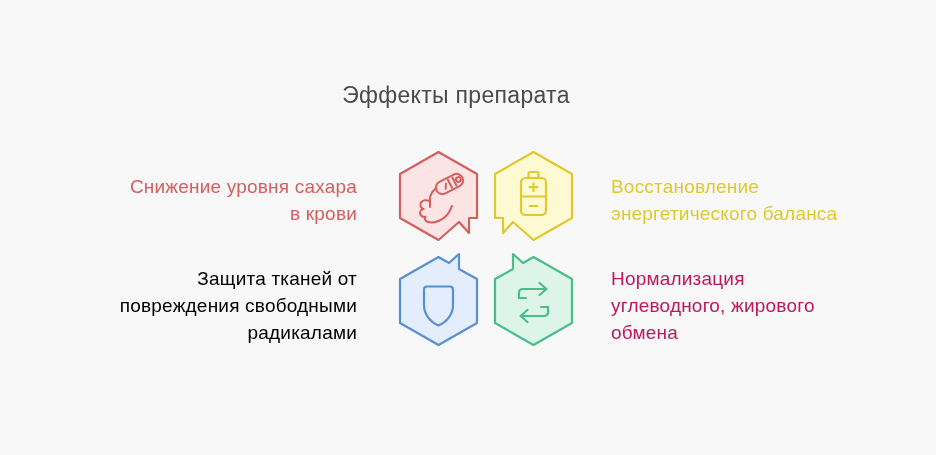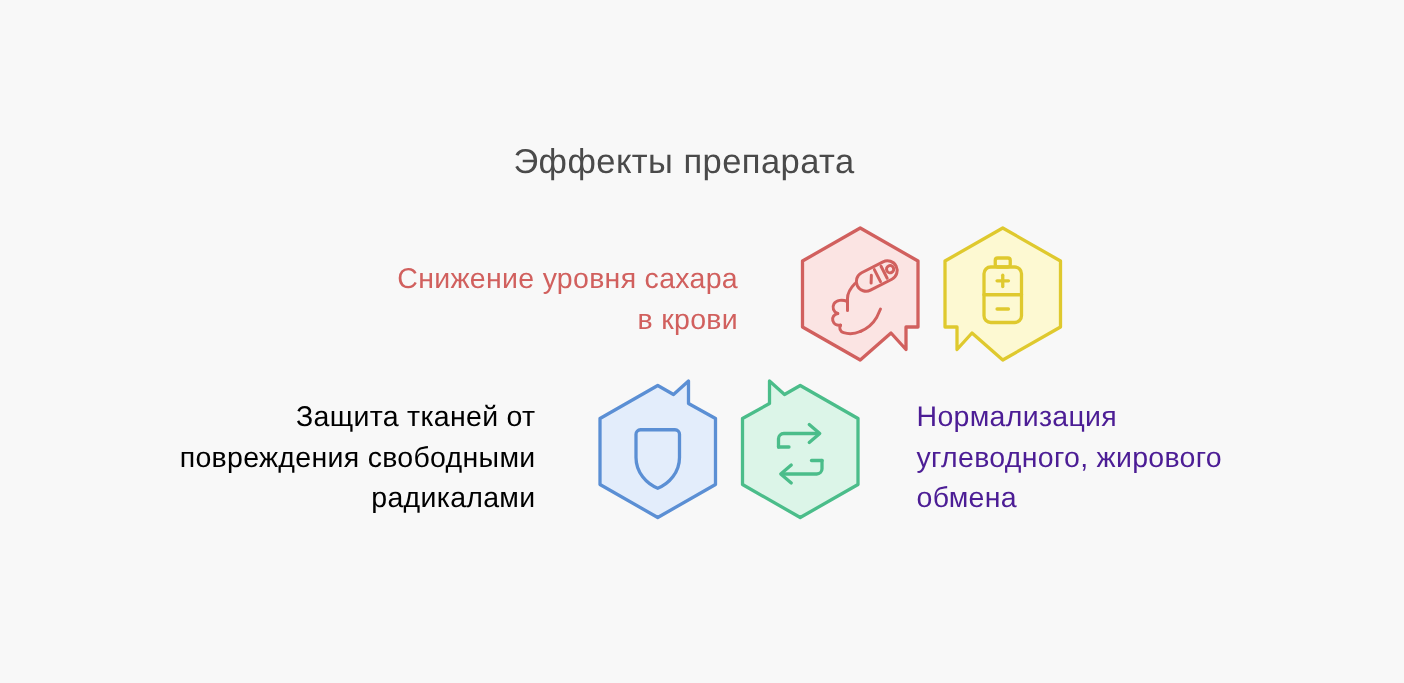--- a/index.html
+++ b/index.html
@@ -16,21 +16,21 @@
   }
 
   .slide {
     position: absolute;
     inset: 0;
   }
 
   
   .title {
     position: absolute;
-    top: 94px;
+    top: 82px;
     left: 0;
     width: 912px;
     text-align: center;
     font-size: 23px;
     font-weight: 400;
     letter-spacing: 0.3px;
     color: #4a4a4a;
     white-space: nowrap;
   }
 
@@ -66,21 +66,21 @@
     height: 110px;
     position: relative;
     flex: 0 0 auto;
   }
   .hexslot svg { display: block; }
 
   
   .c-red    { color: #d1605e; }
   .c-yellow { color: #dfc92e; }
   .c-blue   { color: #000000; }
-  .c-green  { color: #4c1d95; }
+  .c-green  { color: #be185d; }
 </style>
 </head>
 <body>
 
 <div class="slide">
 
   <div class="title">Эффекты препарата</div>
 
   <div class="grid">
 
@@ -117,20 +117,21 @@
             <rect x="42.5" y="27" width="10" height="6" rx="1.6"></rect>
             <rect x="35" y="33" width="25" height="37" rx="4.5"></rect>
             <line x1="35" y1="51.5" x2="60" y2="51.5"></line>
             <line x1="47.5" y1="38.5" x2="47.5" y2="46"></line>
             <line x1="43.7" y1="42.2" x2="51.3" y2="42.2"></line>
             <line x1="43.7" y1="61" x2="51.3" y2="61"></line>
           </g>
         </svg>
       </div>
 
+      <div class="label label-right c-yellow">Восстановление энергетического баланса</div>
     </div>
 
     <div class="row row-2">
 
       <div class="label label-left c-blue">Защита тканей от повреждения свободными радикалами</div>
 
       <div class="hexslot">
         <svg width="95" height="110" viewBox="0 0 95 110">
           <path d="M47.5 7 L58 13 L68 4 L68 19 L86 29 L86 73 L47.5 95 L9 73 L9 29 Z" fill="#e3edfb" stroke="#5b8fd4" stroke-width="2.2" stroke-linejoin="round" stroke-linecap="round"></path>
           <path d="M33 39.5 L33 55 C33 65 40 72.5 47.5 75.5 C55 72.5 62 65 62 55 L62 39.5 C62 37.8 60.7 36.5 59 36.5 L36 36.5 C34.3 36.5 33 37.8 33 39.5 Z" fill="none" stroke="#5b8fd4" stroke-width="2.2" stroke-linejoin="round" stroke-linecap="round"></path>

